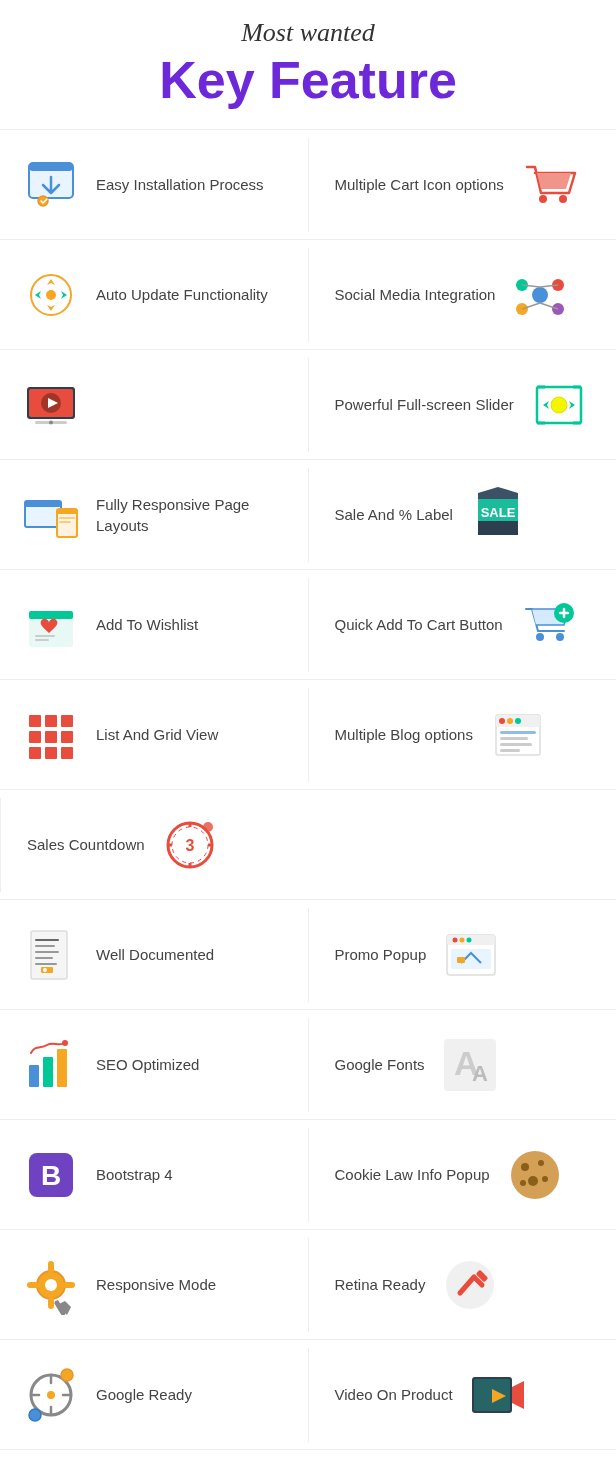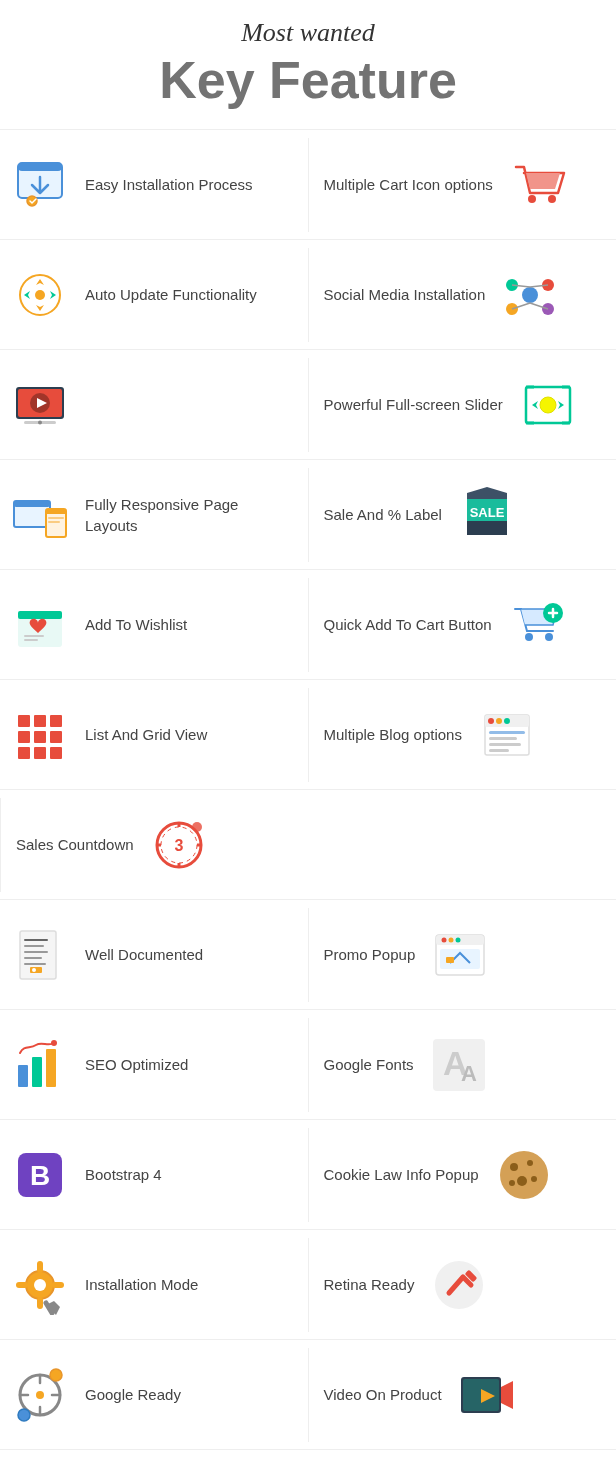--- a/index.html
+++ b/index.html
@@ -16,38 +16,38 @@
     .header .subtitle {
       font-family: Georgia, 'Times New Roman', serif;
       font-style: italic;
       font-size: 26px;
       color: #333;
       margin-bottom: 4px;
     }
     .header .title {
       font-size: 52px;
       font-weight: 900;
-      color: #737373;
+      color: #6d28d9;
       line-height: 1.1;
     }
     .features-grid {
       width: 100%;
       border-top: 1px solid #eee;
     }
     .feature-row {
       display: flex;
       align-items: center;
       border-bottom: 1px solid #eee;
       min-height: 110px;
     }
     .feature-cell {
       display: flex;
       align-items: center;
       flex: 1;
-      padding: 12px 5px;
+      padding: 12px 16px;
     }
     .feature-cell.right {
       border-left: 1px solid #eee;
     }
     .icon-box {
       width: 70px;
       height: 70px;
       flex-shrink: 0;
       display: flex;
       align-items: center;
@@ -111,21 +111,21 @@
       <path d="M30 14 L26 20 L30 18 L34 20 Z" fill="#f5a623"></path>
       <path d="M30 46 L26 40 L30 42 L34 40 Z" fill="#f5a623"></path>
       <path d="M14 30 L20 26 L18 30 L20 34 Z" fill="#00c896"></path>
       <path d="M46 30 L40 26 L42 30 L40 34 Z" fill="#00c896"></path>
       <circle cx="30" cy="30" r="5" fill="#f5a623"></circle>
     </svg>
       </div>
       <span class="feature-label">Auto Update Functionality</span>
     </div>
     <div class="feature-cell right">
-      <span class="feature-label">Social Media Installation</span>
+      <span class="feature-label">Social Media Integration</span>
       <div class="icon-box">
         <svg viewBox="0 0 60 60" xmlns="http://www.w3.org/2000/svg">
       <circle cx="30" cy="30" r="8" fill="#4a90d9"></circle>
       <circle cx="12" cy="20" r="6" fill="#00c896"></circle>
       <circle cx="48" cy="20" r="6" fill="#e74c3c"></circle>
       <circle cx="12" cy="44" r="6" fill="#f5a623"></circle>
       <circle cx="48" cy="44" r="6" fill="#9b59b6"></circle>
       <line x1="30" y1="22" x2="12" y2="20" stroke="#999" stroke-width="1.5"></line>
       <line x1="30" y1="22" x2="48" y2="20" stroke="#999" stroke-width="1.5"></line>
       <line x1="30" y1="38" x2="12" y2="44" stroke="#999" stroke-width="1.5"></line>
@@ -355,21 +355,21 @@
       <circle cx="30" cy="30" r="14" fill="#f5a623" stroke="#e8952a" stroke-width="2"></circle>
       <circle cx="30" cy="30" r="6" fill="white"></circle>
       <rect x="27" y="6" width="6" height="12" rx="3" fill="#f5a623"></rect>
       <rect x="27" y="42" width="6" height="12" rx="3" fill="#f5a623"></rect>
       <rect x="6" y="27" width="12" height="6" rx="3" fill="#f5a623"></rect>
       <rect x="42" y="27" width="12" height="6" rx="3" fill="#f5a623"></rect>
       <path d="M36 48 L42 58" stroke="#888" stroke-width="5" stroke-linecap="round"></path>
       <path d="M36 50 L44 46 L50 52 L46 60 Z" fill="#888"></path>
     </svg>
       </div>
-      <span class="feature-label">Installation Mode</span>
+      <span class="feature-label">Responsive Mode</span>
     </div>
     <div class="feature-cell right">
       <span class="feature-label">Retina Ready</span>
       <div class="icon-box">
         <svg viewBox="0 0 60 60" xmlns="http://www.w3.org/2000/svg">
       <circle cx="30" cy="30" r="24" fill="#f0f0f0"></circle>
       <path d="M20 38 L34 22 L42 30" fill="none" stroke="#e74c3c" stroke-width="5" stroke-linecap="round" stroke-linejoin="round"></path>
       <rect x="36" y="18" width="12" height="6" rx="2" fill="#e74c3c" transform="rotate(45 42 21)"></rect>
     </svg>
       </div>

